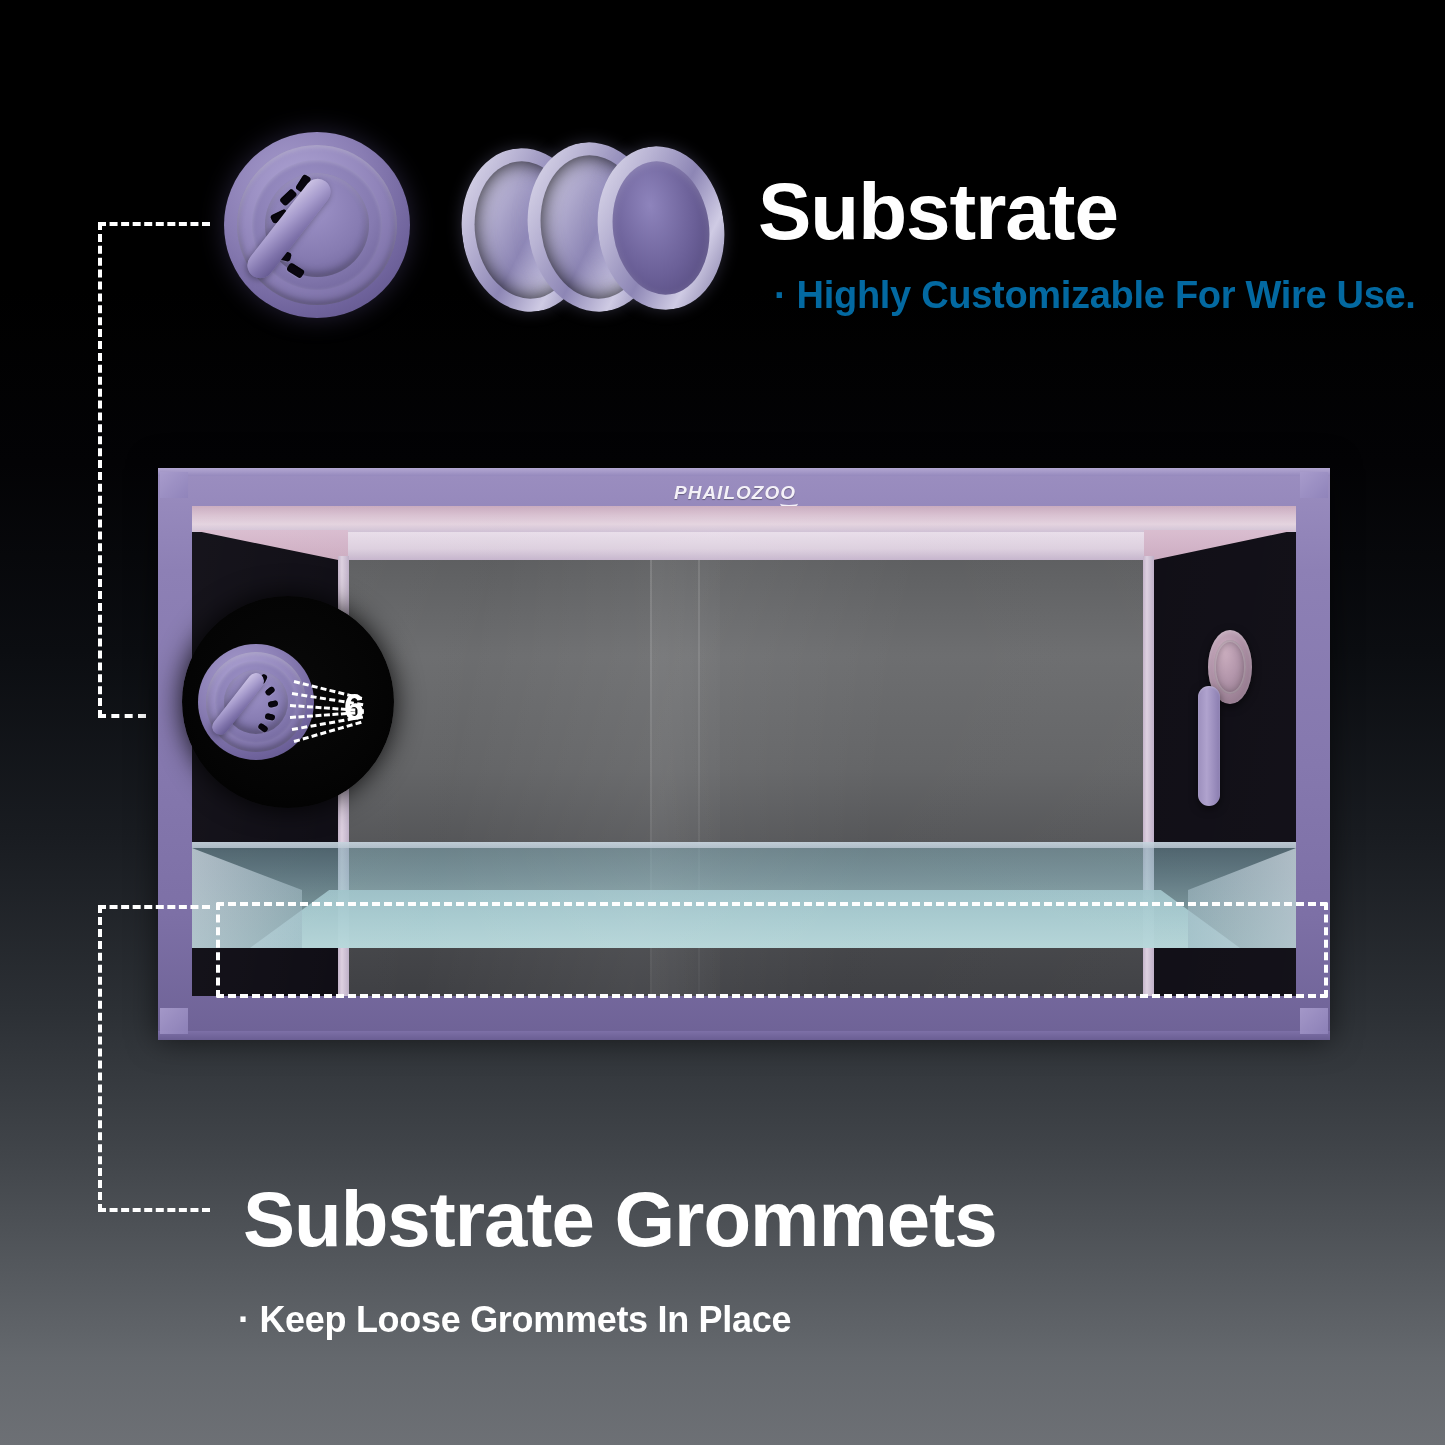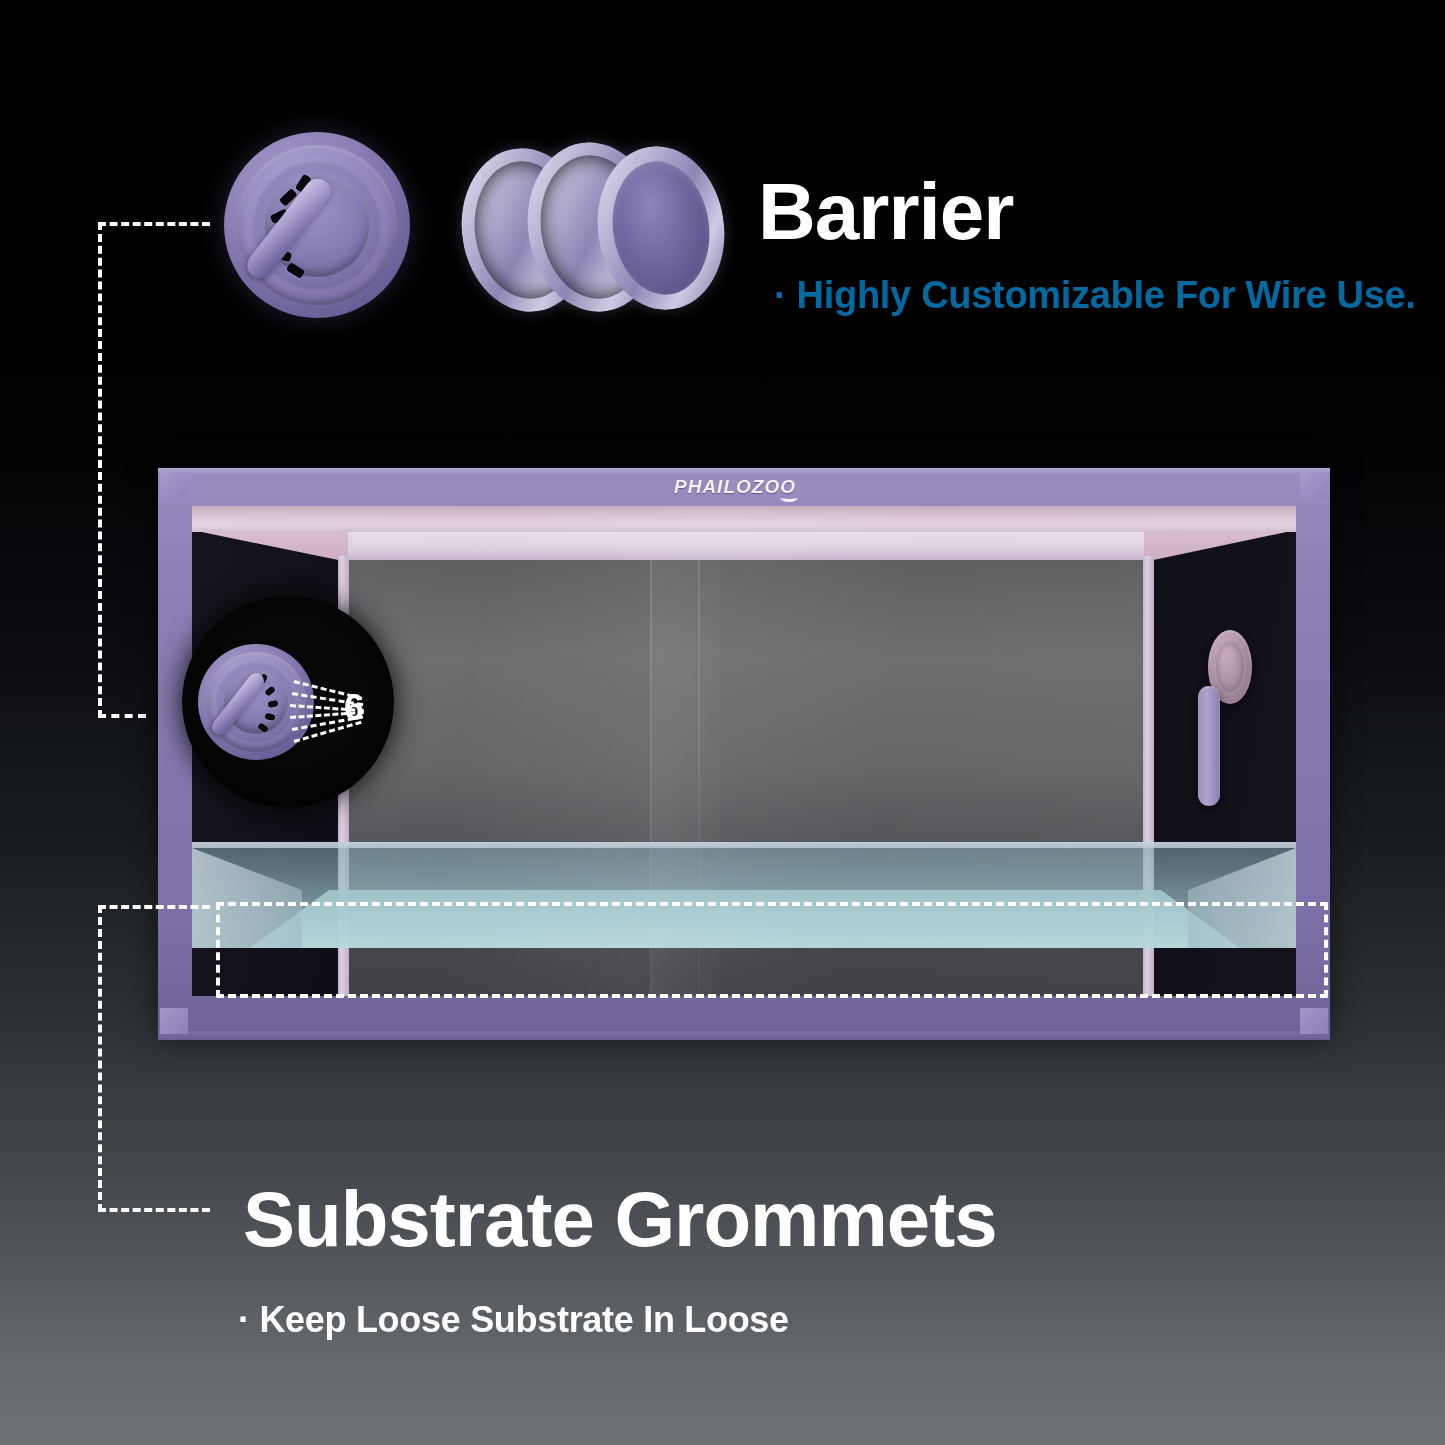--- a/index.html
+++ b/index.html
@@ -290,34 +290,34 @@
   <div class="band"></div>
   <div class="inner-shade"></div>
 </div>
 <div class="ring abs" style="left:598px; top:146px; width:126px; height:164px; transform:rotate(-8deg);">
   <div class="band"></div>
   <div class="abs" style="left:15px; top:15px; right:15px; bottom:15px; border-radius:50%;
               background:radial-gradient(ellipse at 42% 32%, #8e84bc 0%, #6b6098 55%, #4c4274 100%);
               box-shadow:inset 0 2px 8px rgba(255,255,255,.18);"></div>
 </div>
 
-<div class="h-title abs" style="left:758px; top:172px;">Barrier</div>
+<div class="h-title abs" style="left:758px; top:172px;">Substrate</div>
 <div class="h-sub abs" style="left:750px; top:276px;">· Highly Customizable For Wire Use.</div>
 
 <div class="tank abs" style="left:158px; top:468px; width:1172px; height:572px;">
 
   <div class="frame-outer"></div>
   <div class="frame-bevel-top"></div>
   <div class="frame-bevel-bot"></div>
   <div class="corner-hi" style="left:2px; top:4px;"></div>
   <div class="corner-hi" style="right:2px; top:4px;"></div>
   <div class="corner-hi" style="left:2px; bottom:6px;"></div>
   <div class="corner-hi" style="right:2px; bottom:6px;"></div>
 
-  <div class="brand" style="left:516px; top:8px;">
+  <div class="brand" style="left:516px; top:14px;">
     <span>PHAILOZOO</span>
     <span class="swoosh"></span>
   </div>
 
   <div class="opening" style="left:34px; top:38px; right:34px; bottom:44px;">
 
     <div class="wall-left" style="left:0; width:152px;"></div>
     <div class="wall-right" style="right:0; width:146px;"></div>
 
     <div class="ceiling" style="height:26px;"></div>
@@ -385,13 +385,13 @@
   <div class="co-num" style="left:162px; top:94px;">6</div>
 </div>
 
 <div class="lead abs" style="left:98px; top:905px; width:112px; height:307px;">
   <div class="h-top"></div>
   <div class="v"></div>
   <div class="h-bot"></div>
 </div>
 
 <div class="h-title2 abs" style="left:243px; top:1180px;">Substrate Grommets</div>
-<div class="h-sub2 abs" style="left:238px; top:1302px;">· Keep Loose Substrate In Loose</div>
+<div class="h-sub2 abs" style="left:238px; top:1302px;">· Keep Loose Grommets In Place</div>
 
 </body></html>

